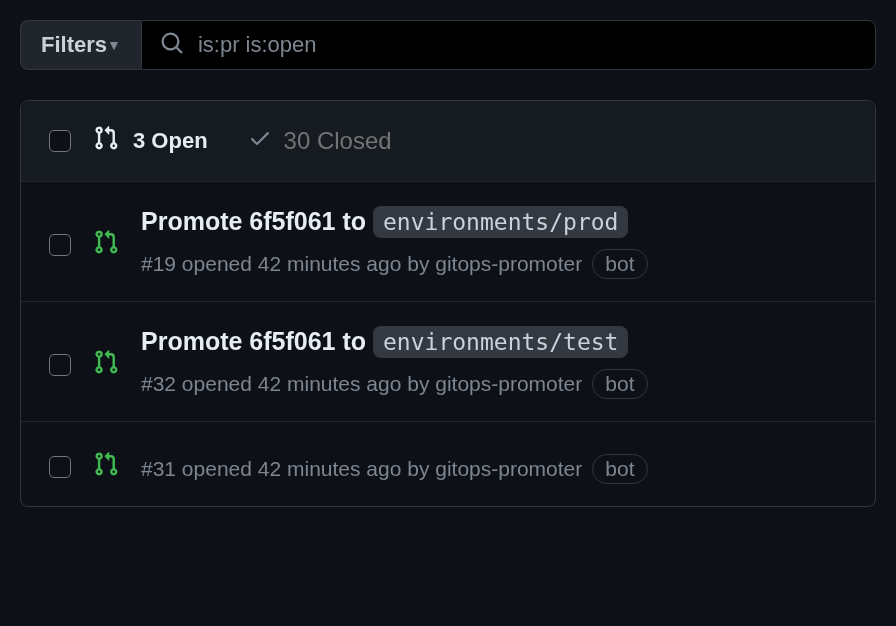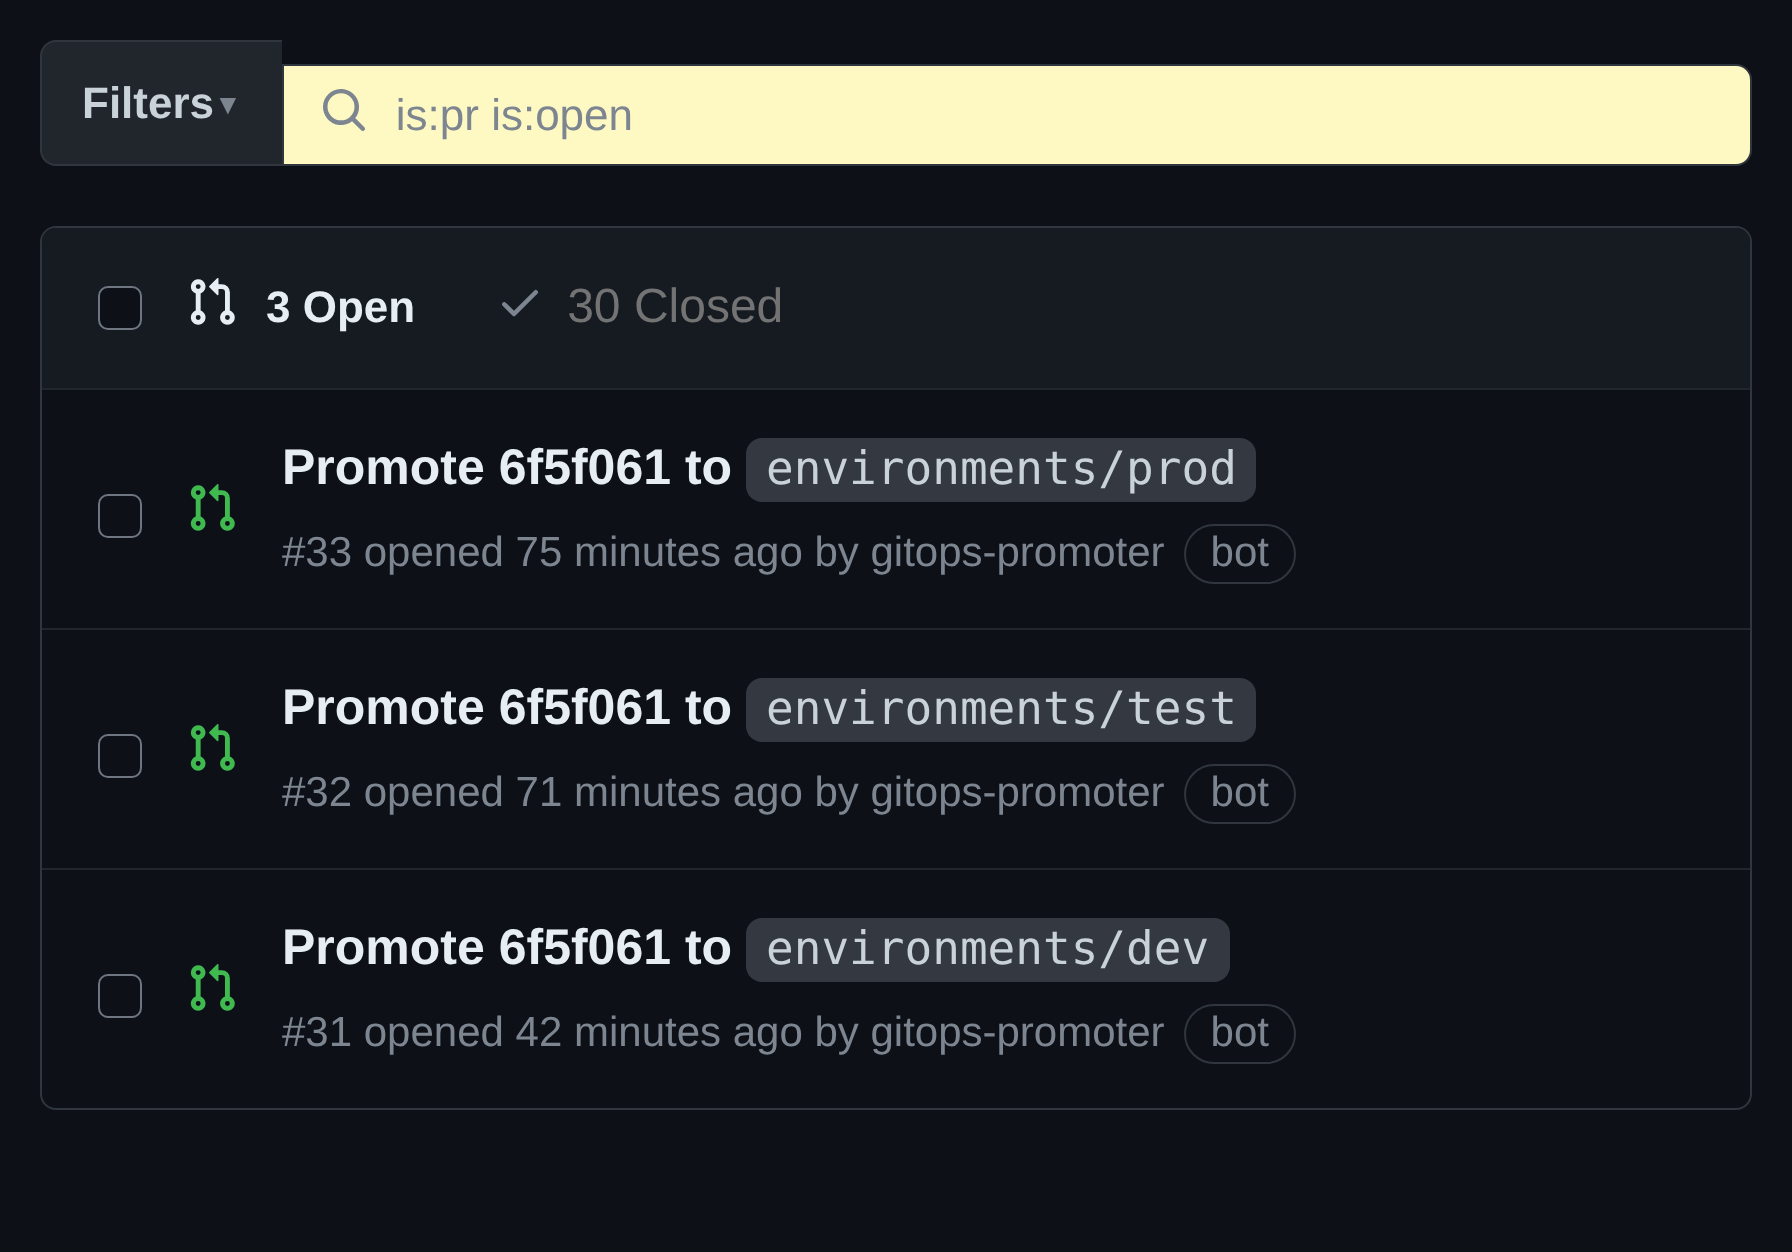--- a/index.html
+++ b/index.html
@@ -31,26 +31,25 @@
       border-right: none;
     }
     .filters-btn .caret {
       font-size: 14px;
       color: #7d8590;
     }
     .search-wrap {
       flex: 1;
       display: flex;
       align-items: center;
-      background: #fef9c3;
+      background: #000000;
       border: 1px solid #30363d;
       border-radius: 0 8px 8px 0;
       padding: 10px 18px;
       gap: 14px;
-      margin-top: 12px;
     }
     .search-icon svg {
       width: 24px;
       height: 24px;
       fill: #7d8590;
     }
     .search-input {
       background: transparent;
       border: none;
       outline: none;
@@ -203,59 +202,56 @@
     <span class="pr-icon">
       <svg viewBox="0 0 16 16">
           <path d="M1.5 3.25a2.25 2.25 0 1 1 3 2.122v5.256a2.251 2.251 0 1 1-1.5 0V5.372A2.25 2.25 0 0 1 1.5 3.25Zm5.677-.177L9.573.677A.25.25 0 0 1 10 .854V2.5h1A2.5 2.5 0 0 1 13.5 5v5.628a2.251 2.251 0 1 1-1.5 0V5a1 1 0 0 0-1-1h-1v1.646a.25.25 0 0 1-.427.177L7.177 3.427a.25.25 0 0 1 0-.354ZM3.75 2.5a.75.75 0 1 0 0 1.5.75.75 0 0 0 0-1.5Zm0 9.5a.75.75 0 1 0 0 1.5.75.75 0 0 0 0-1.5Zm8.25.75a.75.75 0 1 0 1.5 0 .75.75 0 0 0-1.5 0Z"></path>
         </svg>
     </span>
     <div class="pr-content">
       <div class="pr-title">
         <span>Promote 6f5f061 to </span><span class="code-label">environments/prod</span>
       </div>
       <div class="pr-meta">
-        <span>#33 opened 75 minutes ago by gitops-promoter</span>
+        <span>#19 opened 42 minutes ago by gitops-promoter</span>
         <span class="bot-badge">bot</span>
       </div>
     </div>
   </div>
 
   <div class="pr-item">
     <div class="checkbox-wrap">
         <div class="checkbox"></div>
       </div>
     <span class="pr-icon">
       <svg viewBox="0 0 16 16">
           <path d="M1.5 3.25a2.25 2.25 0 1 1 3 2.122v5.256a2.251 2.251 0 1 1-1.5 0V5.372A2.25 2.25 0 0 1 1.5 3.25Zm5.677-.177L9.573.677A.25.25 0 0 1 10 .854V2.5h1A2.5 2.5 0 0 1 13.5 5v5.628a2.251 2.251 0 1 1-1.5 0V5a1 1 0 0 0-1-1h-1v1.646a.25.25 0 0 1-.427.177L7.177 3.427a.25.25 0 0 1 0-.354ZM3.75 2.5a.75.75 0 1 0 0 1.5.75.75 0 0 0 0-1.5Zm0 9.5a.75.75 0 1 0 0 1.5.75.75 0 0 0 0-1.5Zm8.25.75a.75.75 0 1 0 1.5 0 .75.75 0 0 0-1.5 0Z"></path>
         </svg>
     </span>
     <div class="pr-content">
       <div class="pr-title">
         <span>Promote 6f5f061 to </span><span class="code-label">environments/test</span>
       </div>
       <div class="pr-meta">
-        <span>#32 opened 71 minutes ago by gitops-promoter</span>
+        <span>#32 opened 42 minutes ago by gitops-promoter</span>
         <span class="bot-badge">bot</span>
       </div>
     </div>
   </div>
 
   <div class="pr-item">
     <div class="checkbox-wrap">
         <div class="checkbox"></div>
       </div>
     <span class="pr-icon">
       <svg viewBox="0 0 16 16">
           <path d="M1.5 3.25a2.25 2.25 0 1 1 3 2.122v5.256a2.251 2.251 0 1 1-1.5 0V5.372A2.25 2.25 0 0 1 1.5 3.25Zm5.677-.177L9.573.677A.25.25 0 0 1 10 .854V2.5h1A2.5 2.5 0 0 1 13.5 5v5.628a2.251 2.251 0 1 1-1.5 0V5a1 1 0 0 0-1-1h-1v1.646a.25.25 0 0 1-.427.177L7.177 3.427a.25.25 0 0 1 0-.354ZM3.75 2.5a.75.75 0 1 0 0 1.5.75.75 0 0 0 0-1.5Zm0 9.5a.75.75 0 1 0 0 1.5.75.75 0 0 0 0-1.5Zm8.25.75a.75.75 0 1 0 1.5 0 .75.75 0 0 0-1.5 0Z"></path>
         </svg>
     </span>
     <div class="pr-content">
-      <div class="pr-title">
-        <span>Promote 6f5f061 to </span><span class="code-label">environments/dev</span>
-      </div>
       <div class="pr-meta">
         <span>#31 opened 42 minutes ago by gitops-promoter</span>
         <span class="bot-badge">bot</span>
       </div>
     </div>
   </div>
 
 </div>
 
 </body></html>

